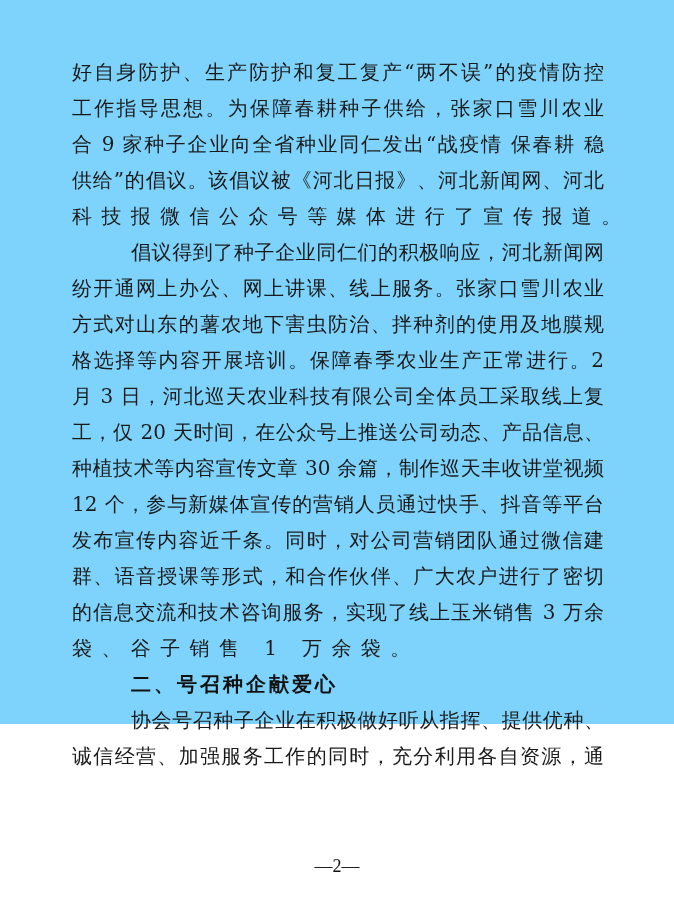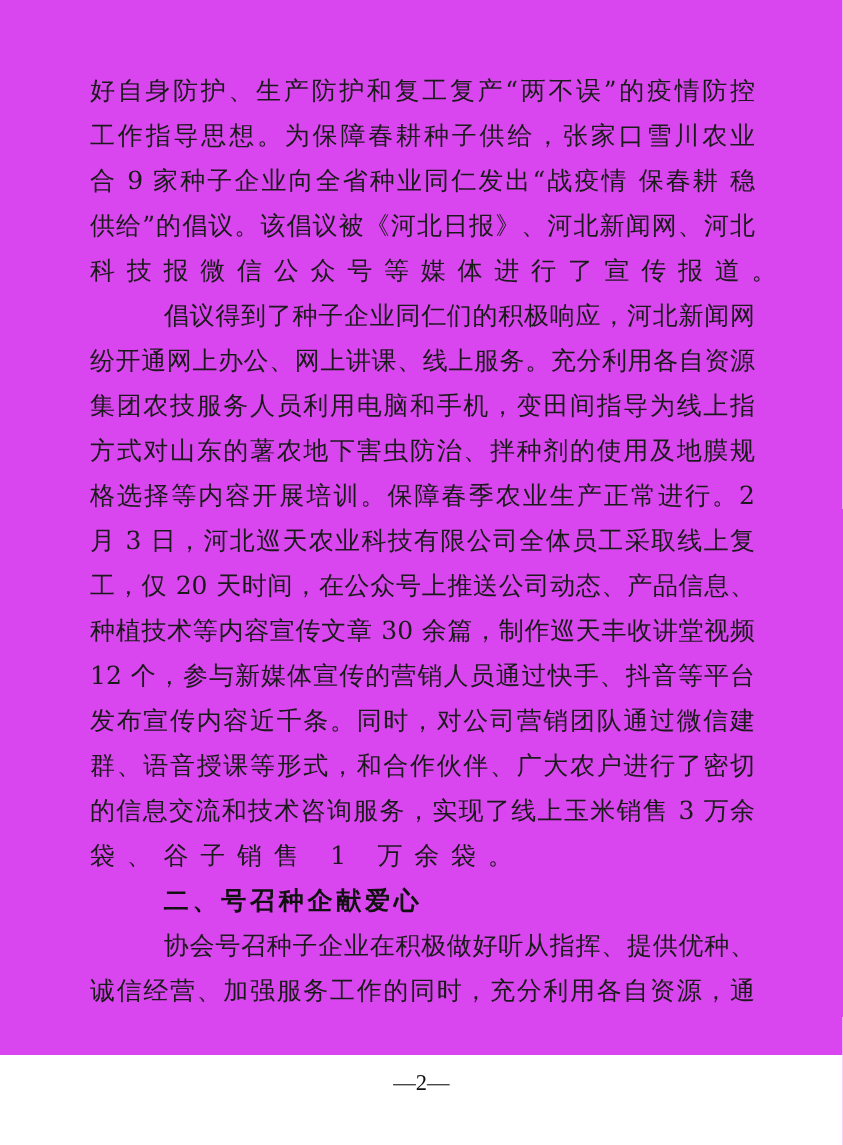--- a/index.html
+++ b/index.html
@@ -1,17 +1,17 @@
 <!DOCTYPE html>
 <html><head>
 <meta charset="utf-8">
 <style>
   html, body { margin: 0; padding: 0; background: #ffffff; }
   body { width: 674px; height: 916px; position: relative; overflow: hidden; }
-  .page { position: absolute; left: 0; top: 0; width: 674px; height: 844px; background: #d946ef; }
+  .page { position: absolute; left: 0; top: 0; width: 674px; height: 724px; background: #7dd3fc; }
   .body-text {
     position: absolute; left: 72px; top: 54px; width: 532px;
     font-family: "DejaVu Serif", "Liberation Serif", serif;
     font-size: 20px; color: #1a1a1a;
   }
   .line {
     height: 36px; line-height: 36px; white-space: nowrap;
     text-align: justify; text-align-last: justify; letter-spacing: 0;
   }
   .line.last { text-align-last: left; letter-spacing: 9.4px; }
@@ -32,22 +32,21 @@
 <div class="page">
   <div class="body-text">
 
     <div class="line">好自身防护、生产防护和复工复产“两不误”的疫情防控</div>
     <div class="line">工作指导思想。为保障春耕种子供给，张家口雪川农业</div>
     <div class="line">合 9 家种子企业向全省种业同仁发出“战疫情 保春耕 稳</div>
     <div class="line">供给”的倡议。该倡议被《河北日报》、河北新闻网、河北</div>
     <div class="line last">科技报微信公众号等媒体进行了宣传报道。</div>
 
     <div class="line indent">倡议得到了种子企业同仁们的积极响应，河北新闻网</div>
-    <div class="line">纷开通网上办公、网上讲课、线上服务。充分利用各自资源</div>
-    <div class="line">集团农技服务人员利用电脑和手机，变田间指导为线上指</div>
+    <div class="line">纷开通网上办公、网上讲课、线上服务。张家口雪川农业</div>
     <div class="line">方式对山东的薯农地下害虫防治、拌种剂的使用及地膜规</div>
     <div class="line">格选择等内容开展培训。保障春季农业生产正常进行。2</div>
     <div class="line">月 3 日，河北巡天农业科技有限公司全体员工采取线上复</div>
     <div class="line">工，仅 20 天时间，在公众号上推送公司动态、产品信息、</div>
     <div class="line">种植技术等内容宣传文章 30 余篇，制作巡天丰收讲堂视频</div>
     <div class="line">12 个，参与新媒体宣传的营销人员通过快手、抖音等平台</div>
     <div class="line">发布宣传内容近千条。同时，对公司营销团队通过微信建</div>
     <div class="line">群、语音授课等形式，和合作伙伴、广大农户进行了密切</div>
     <div class="line">的信息交流和技术咨询服务，实现了线上玉米销售 3 万余</div>
     <div class="line last">袋、谷子销售 1 万余袋。</div>

